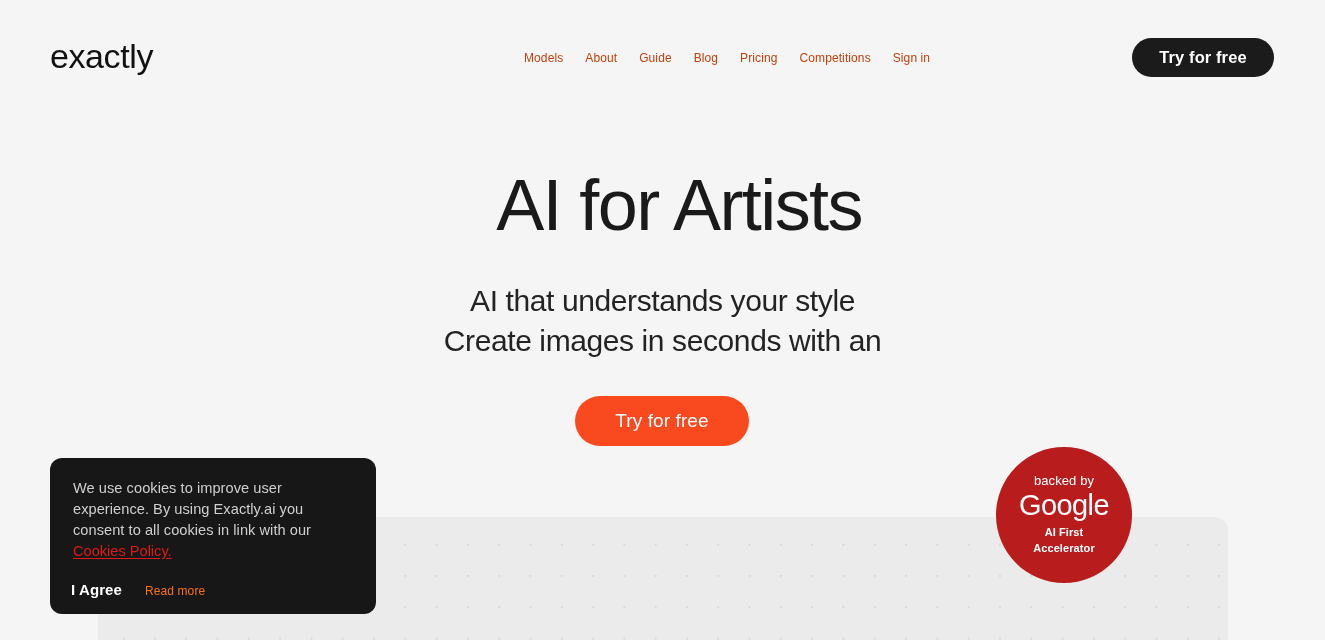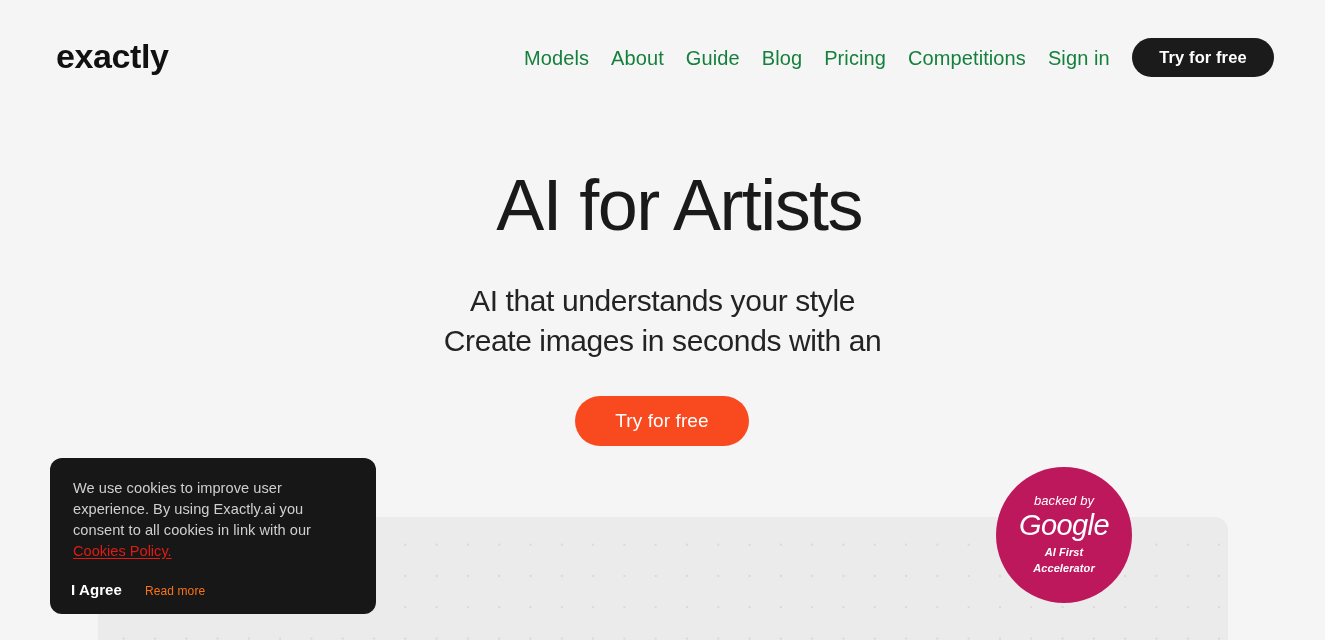--- a/index.html
+++ b/index.html
@@ -22,43 +22,43 @@
     position: absolute;
     top: 0; left: 0;
     width: 1325px;
     height: 115px;
     display: flex;
     align-items: center;
   }
 
   .logo {
     position: absolute;
-    left: 56px;
+    left: 50px;
     top: 36px;
     font-size: 34px;
-    font-weight: 700;
+    font-weight: 400;
     letter-spacing: -0.4px;
     color: #111111;
     line-height: 40px;
   }
 
   .nav {
     position: absolute;
     left: 524px;
     top: 46px;
     display: flex;
     align-items: center;
     gap: 22px;
     height: 24px;
   }
 
   .nav-link {
-    font-size: 20px;
-    font-weight: 400;
-    color: #15803d;
+    font-size: 12px;
+    font-weight: 400;
+    color: #c2410c;
     line-height: 24px;
     white-space: nowrap;
     letter-spacing: 0.1px;
     text-decoration: none;
     cursor: pointer;
   }
 
   .nav-cta {
     position: absolute;
     left: 1132px;
@@ -148,34 +148,33 @@
     background-image:
       radial-gradient(circle, #d8d8d8 1.1px, rgba(216,216,216,0) 1.4px);
     background-size: 31.3px 31.3px;
     background-position: 10px 12px;
   }
 
   
   .badge {
     position: absolute;
     left: 996px;
-    top: 467px;
+    top: 447px;
     width: 136px;
     height: 136px;
     border-radius: 50%;
-    background: #be185d;
+    background: #b91c1c;
     color: #ffffff;
     display: flex;
     flex-direction: column;
     align-items: center;
     justify-content: center;
     text-align: center;
     line-height: 1.12;
     cursor: pointer;
-    font-style: italic;
   }
 
   .badge-backed {
     font-size: 13px;
     font-weight: 400;
     letter-spacing: 0.1px;
     margin-bottom: 1px;
   }
 
   .badge-google {

